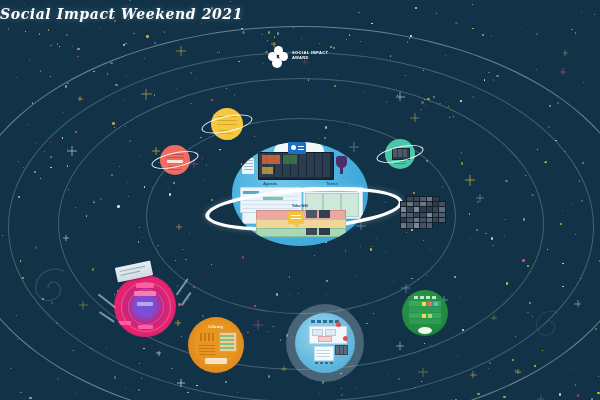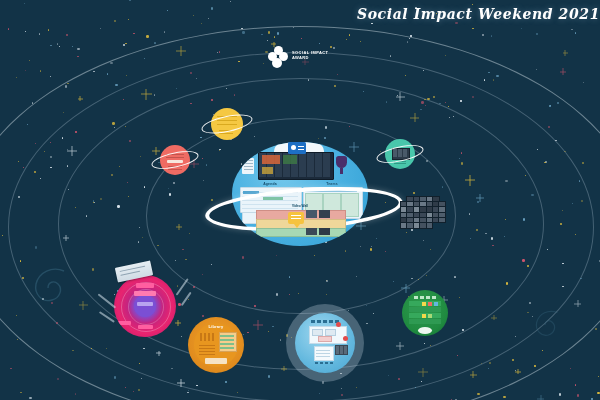--- a/index.html
+++ b/index.html
@@ -19,21 +19,21 @@
 
   
   .galaxy{position:absolute;opacity:.45;}
 
   
   .orbit{position:absolute;border:1px solid rgba(214,228,236,.45);border-radius:50%;}
   .orbit.faint{border-color:rgba(200,220,232,.28);}
 
   
   #title{
-    position:absolute;left:0;top:6px;width:600px;text-align:right;
+    position:absolute;left:0;top:6px;width:600px;text-align:left;
     color:#ffffff;font-size:14px;letter-spacing:.6px;
     font-family:"DejaVu Serif", serif;font-style:italic;font-weight:600;
     text-shadow:0 0 6px rgba(180,220,255,.35);
   }
 
   
   #logo{position:absolute;left:268px;top:44px;width:70px;height:28px;}
   #logo .petals{position:absolute;left:0;top:2px;width:22px;height:22px;}
   #logo .petals i{position:absolute;background:#fff;border-radius:50%;display:block;}
   #logo .ltext{position:absolute;left:24px;top:6px;color:#fff;font-size:4px;

